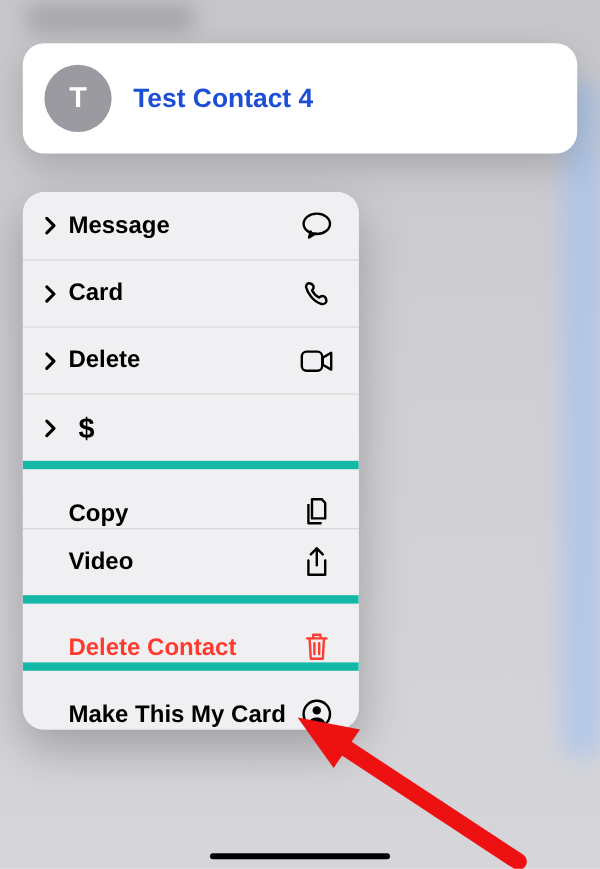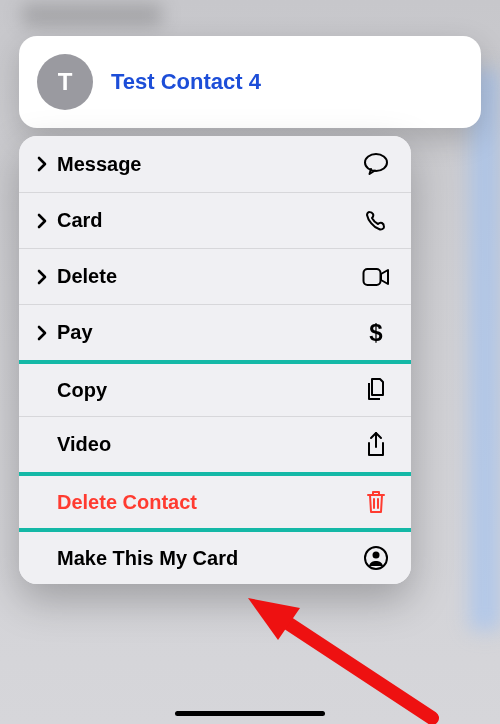--- a/index.html
+++ b/index.html
@@ -36,35 +36,35 @@
     align-items: center; justify-content: center;
     font-size: 24px; font-weight: 600;
   }
   .contact-name {
     margin-left: 18px; font-size: 22px; font-weight: 700; color: #1d4ed8;
   }
 
   
   .menu {
     position: absolute;
-    left: 19px; top: 136px; width: 392px;
+    left: 19px; top: 160px; width: 280px;
     background: rgba(237,237,240,.95); border-radius: 18px;
     box-shadow: 0 16px 40px rgba(0,0,0,.25);
     overflow: hidden; z-index: 2;
     backdrop-filter: blur(2px);
   }
   .menu-item {
     display: flex; align-items: center;
     height: 56px; padding: 0 20px 0 14px;
     font-size: 20px; font-weight: 600; color: #000;
     border-top: 1px solid rgba(0,0,0,.10);
     background: rgba(240,240,243,.95);
   }
   .menu-item:first-child { border-top: none; }
-  .gap-before { border-top: 4px solid #14b8a6; }
+  .gap-before { border-top: 7px solid #14b8a6; align-items: flex-end; }
   .chev {
     width: 18px; display: flex; justify-content: center; margin-right: 6px;
   }
   .no-chev { width: 18px; margin-right: 6px; }
   .label { flex: 1 1 auto; }
   .icon-slot {
     width: 30px; display: flex; justify-content: center; align-items: center;
   }
   .danger .label { color: #ff3b30; }
   .danger .icon-slot svg { stroke: #ff3b30; }
@@ -140,21 +140,20 @@
         </svg>
     </span>
   </div>
 
   <div class="menu-item">
     <span class="chev">
       <svg width="12" height="16" viewBox="0 0 12 16">
           <path d="M3 2 L9 8 L3 14" fill="none" stroke="#000" stroke-width="2.6" stroke-linecap="round" stroke-linejoin="round"></path>
         </svg>
     </span>
-    <span class="label">Pay</span>
     <span class="icon-slot">
       <svg width="16" height="26" viewBox="0 0 16 26">
           <text x="8" y="21" text-anchor="middle" font-family="Arial" font-size="24" font-weight="800" fill="#000">$</text>
         </svg>
     </span>
   </div>
 
   <div class="menu-item gap-before">
     <span class="no-chev"></span>
     <span class="label">Copy</span>

